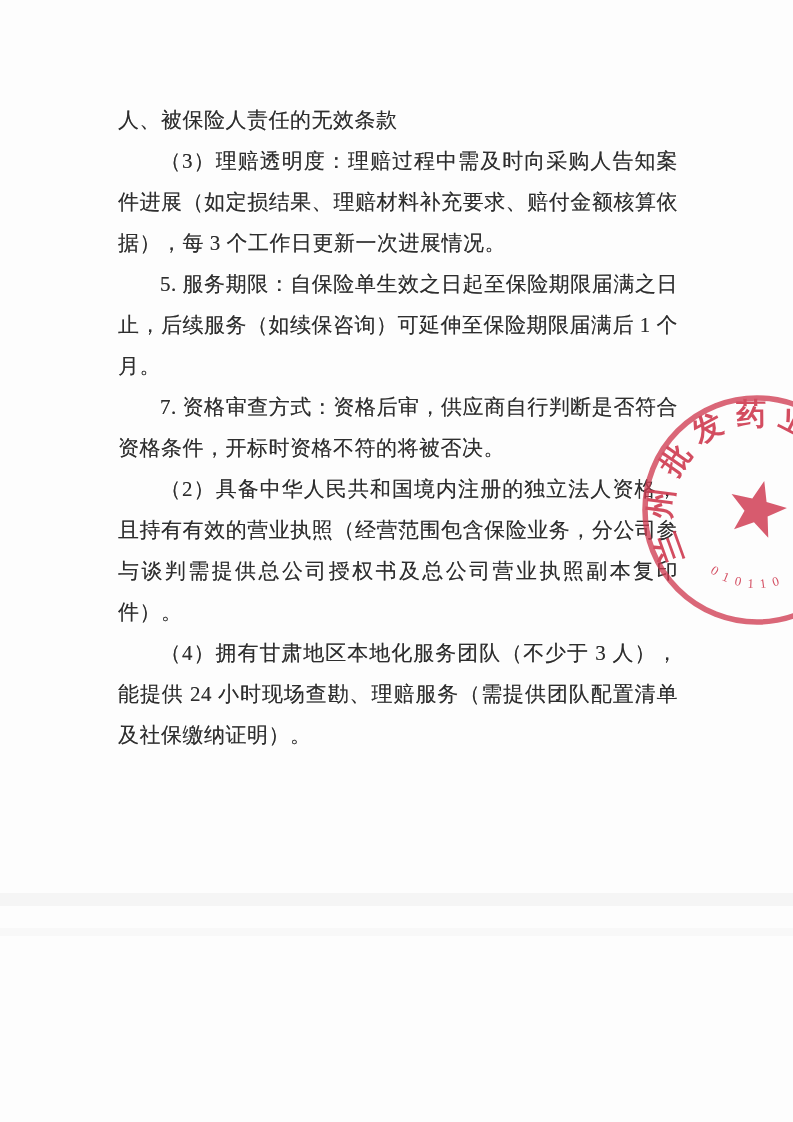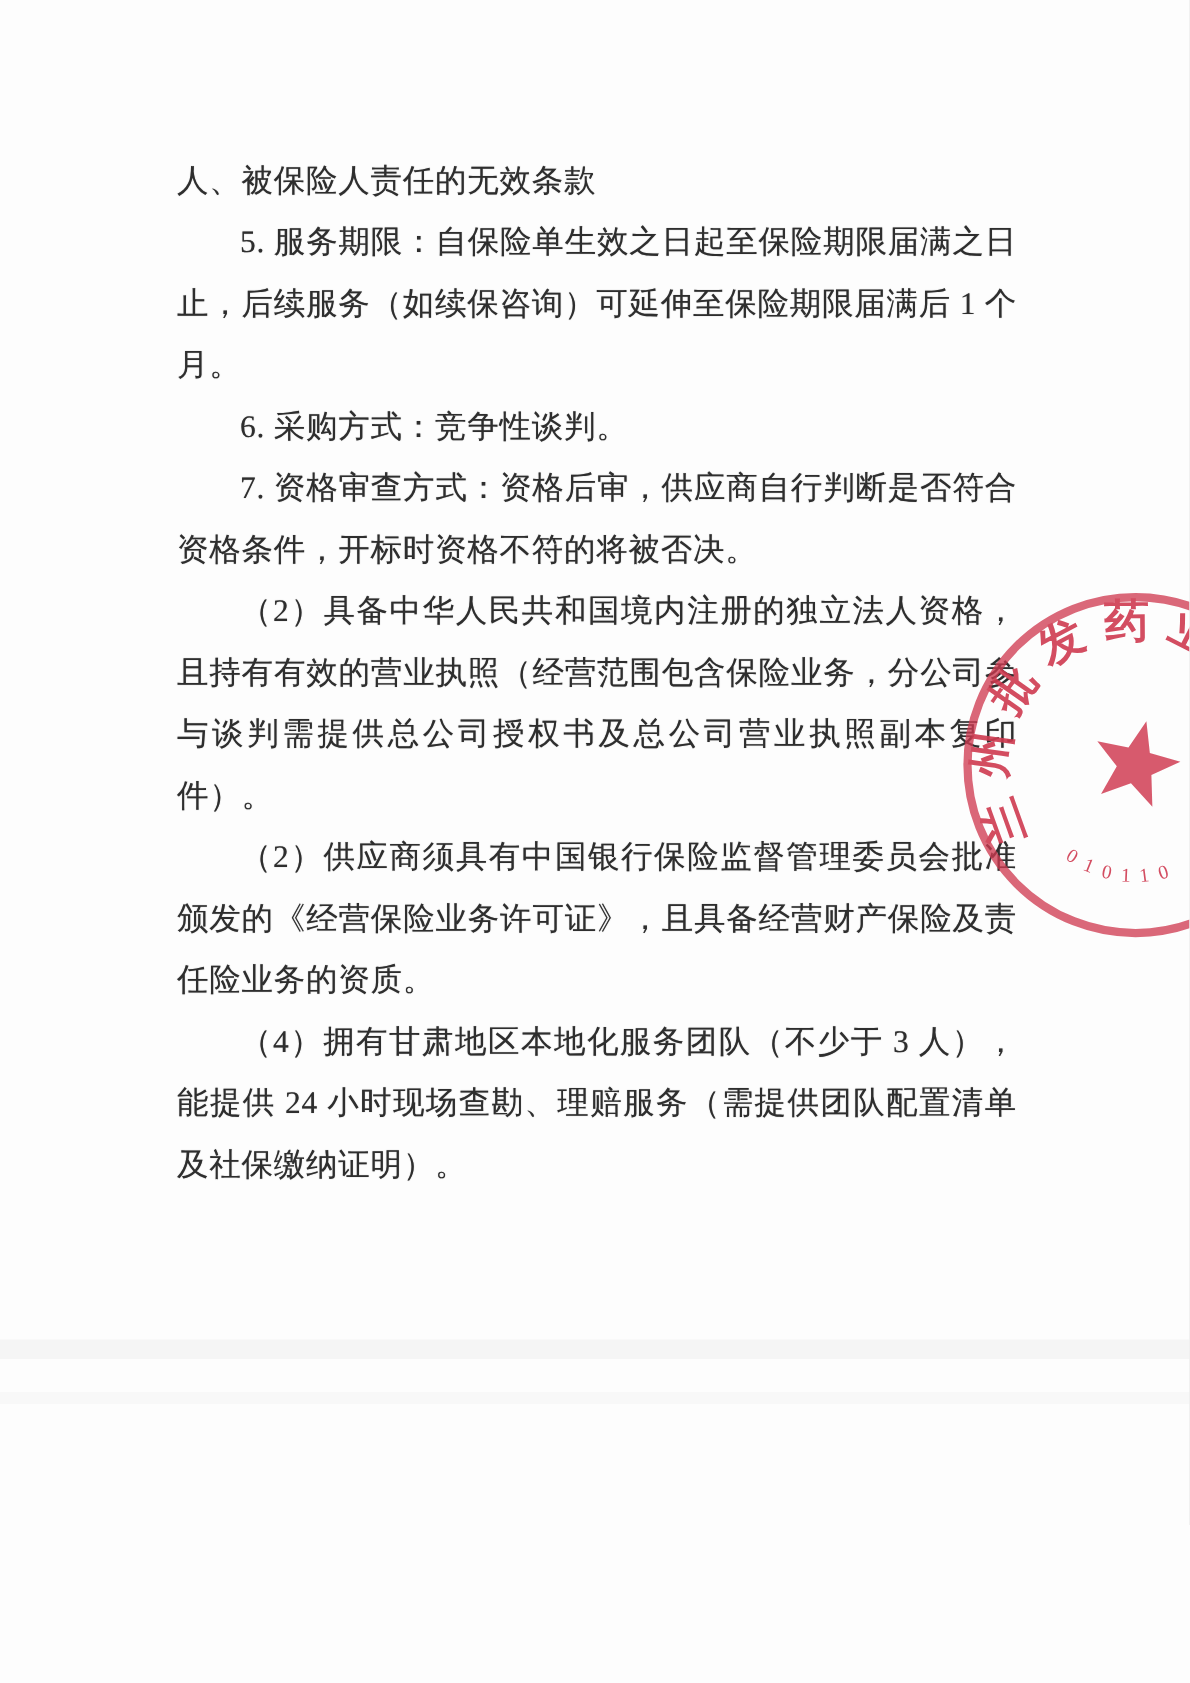--- a/index.html
+++ b/index.html
@@ -66,25 +66,24 @@
     letter-spacing: 7px;
   }
 </style>
 </head>
 <body>
 
 <div class="page">
 
   <div class="doc-text">
     <p>人、被保险人责任的无效条款</p>
+    <p class="indent">（3）理赔透明度：理赔过程中需及时向采购人告知案件进展（如定损结果、理赔材料补充要求、赔付金额核算依据），每 3 个工作日更新一次进展情况。</p>
     <p class="indent">5. 服务期限：自保险单生效之日起至保险期限届满之日止，后续服务（如续保咨询）可延伸至保险期限届满后 1 个月。</p>
-    <p class="indent">6. 采购方式：竞争性谈判。</p>
     <p class="indent">7. 资格审查方式：资格后审，供应商自行判断是否符合资格条件，开标时资格不符的将被否决。</p>
     <p class="indent">（2）具备中华人民共和国境内注册的独立法人资格，且持有有效的营业执照（经营范围包含保险业务，分公司参与谈判需提供总公司授权书及总公司营业执照副本复印件）。</p>
-    <p class="indent">（2）供应商须具有中国银行保险监督管理委员会批准颁发的《经营保险业务许可证》，且具备经营财产保险及责任险业务的资质。</p>
     <p class="indent">（4）拥有甘肃地区本地化服务团队（不少于 3 人），能提供 24 小时现场查勘、理赔服务（需提供团队配置清单及社保缴纳证明）。</p>
   </div>
 
   <div class="scan-band band-1"></div>
   <div class="scan-band band-2"></div>
 
   <svg class="stamp" viewBox="0 0 290 290" xmlns="http://www.w3.org/2000/svg" aria-hidden="true">
 
     <circle cx="142" cy="142" r="112" fill="none" stroke="#cf3a50" stroke-width="5.5" opacity="0.85"></circle>
 

